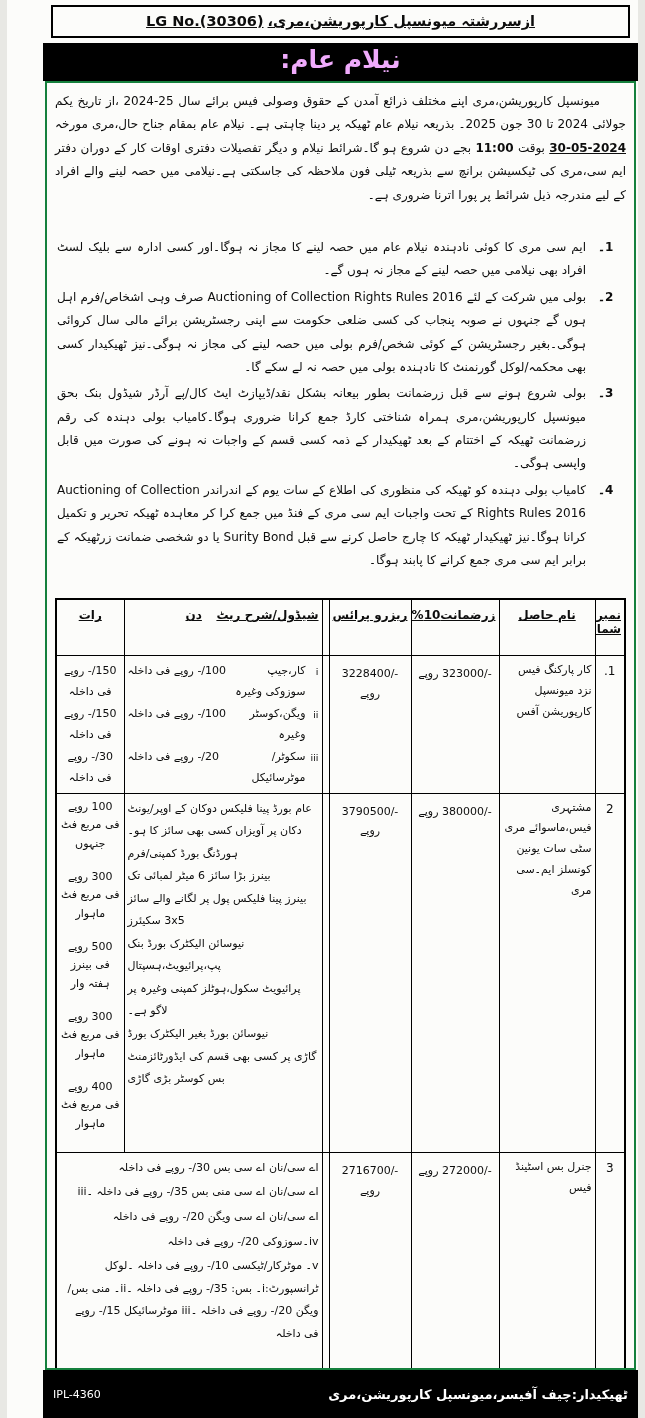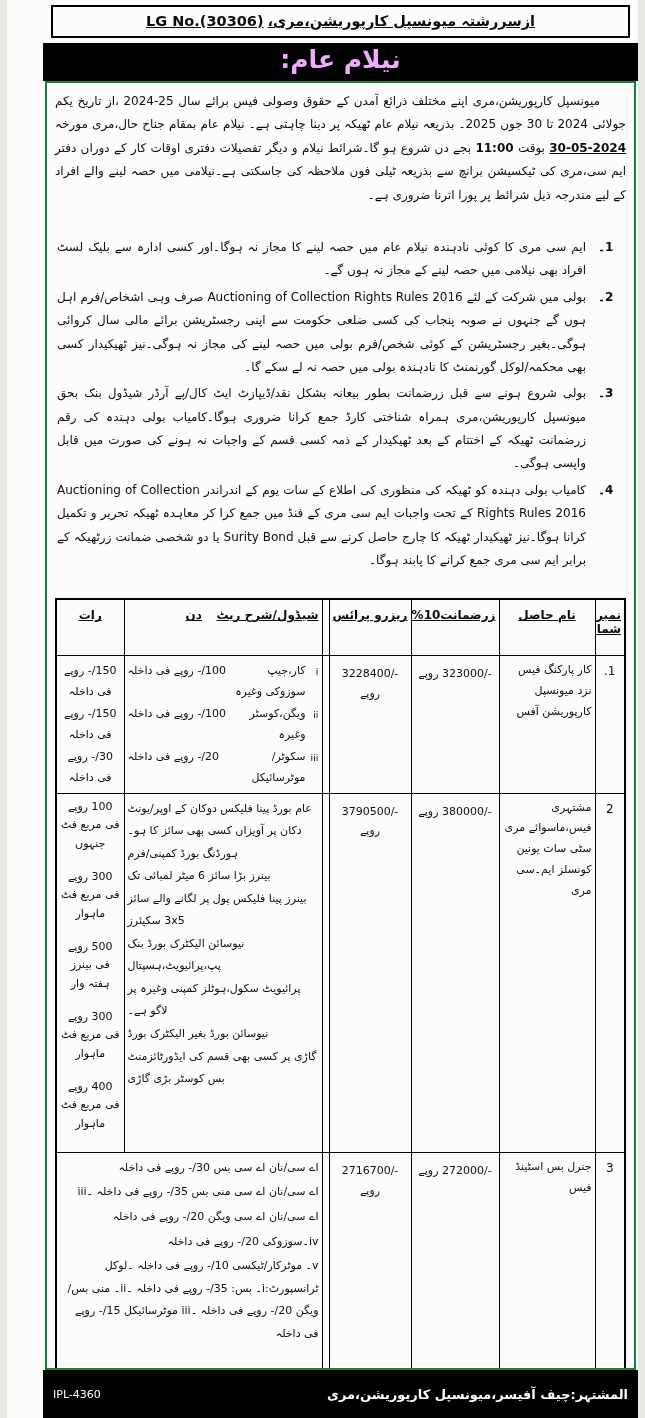--- a/index.html
+++ b/index.html
@@ -202,17 +202,17 @@
             <td class="c-res"> </td>
             <td class="c-sp"></td>
             <td class="c-merged" colspan="2"></td>
           </tr>
         </tbody>
     </table>
 
   </div>
 
   <div class="footer">
-    <span>المشتہر:چیف آفیسر،میونسپل کارپوریشن،مری</span>
+    <span>ٹھیکیدار:چیف آفیسر،میونسپل کارپوریشن،مری</span>
     <span class="ipl">IPL-4360</span>
   </div>
 
 </div>
 
 </body></html>

